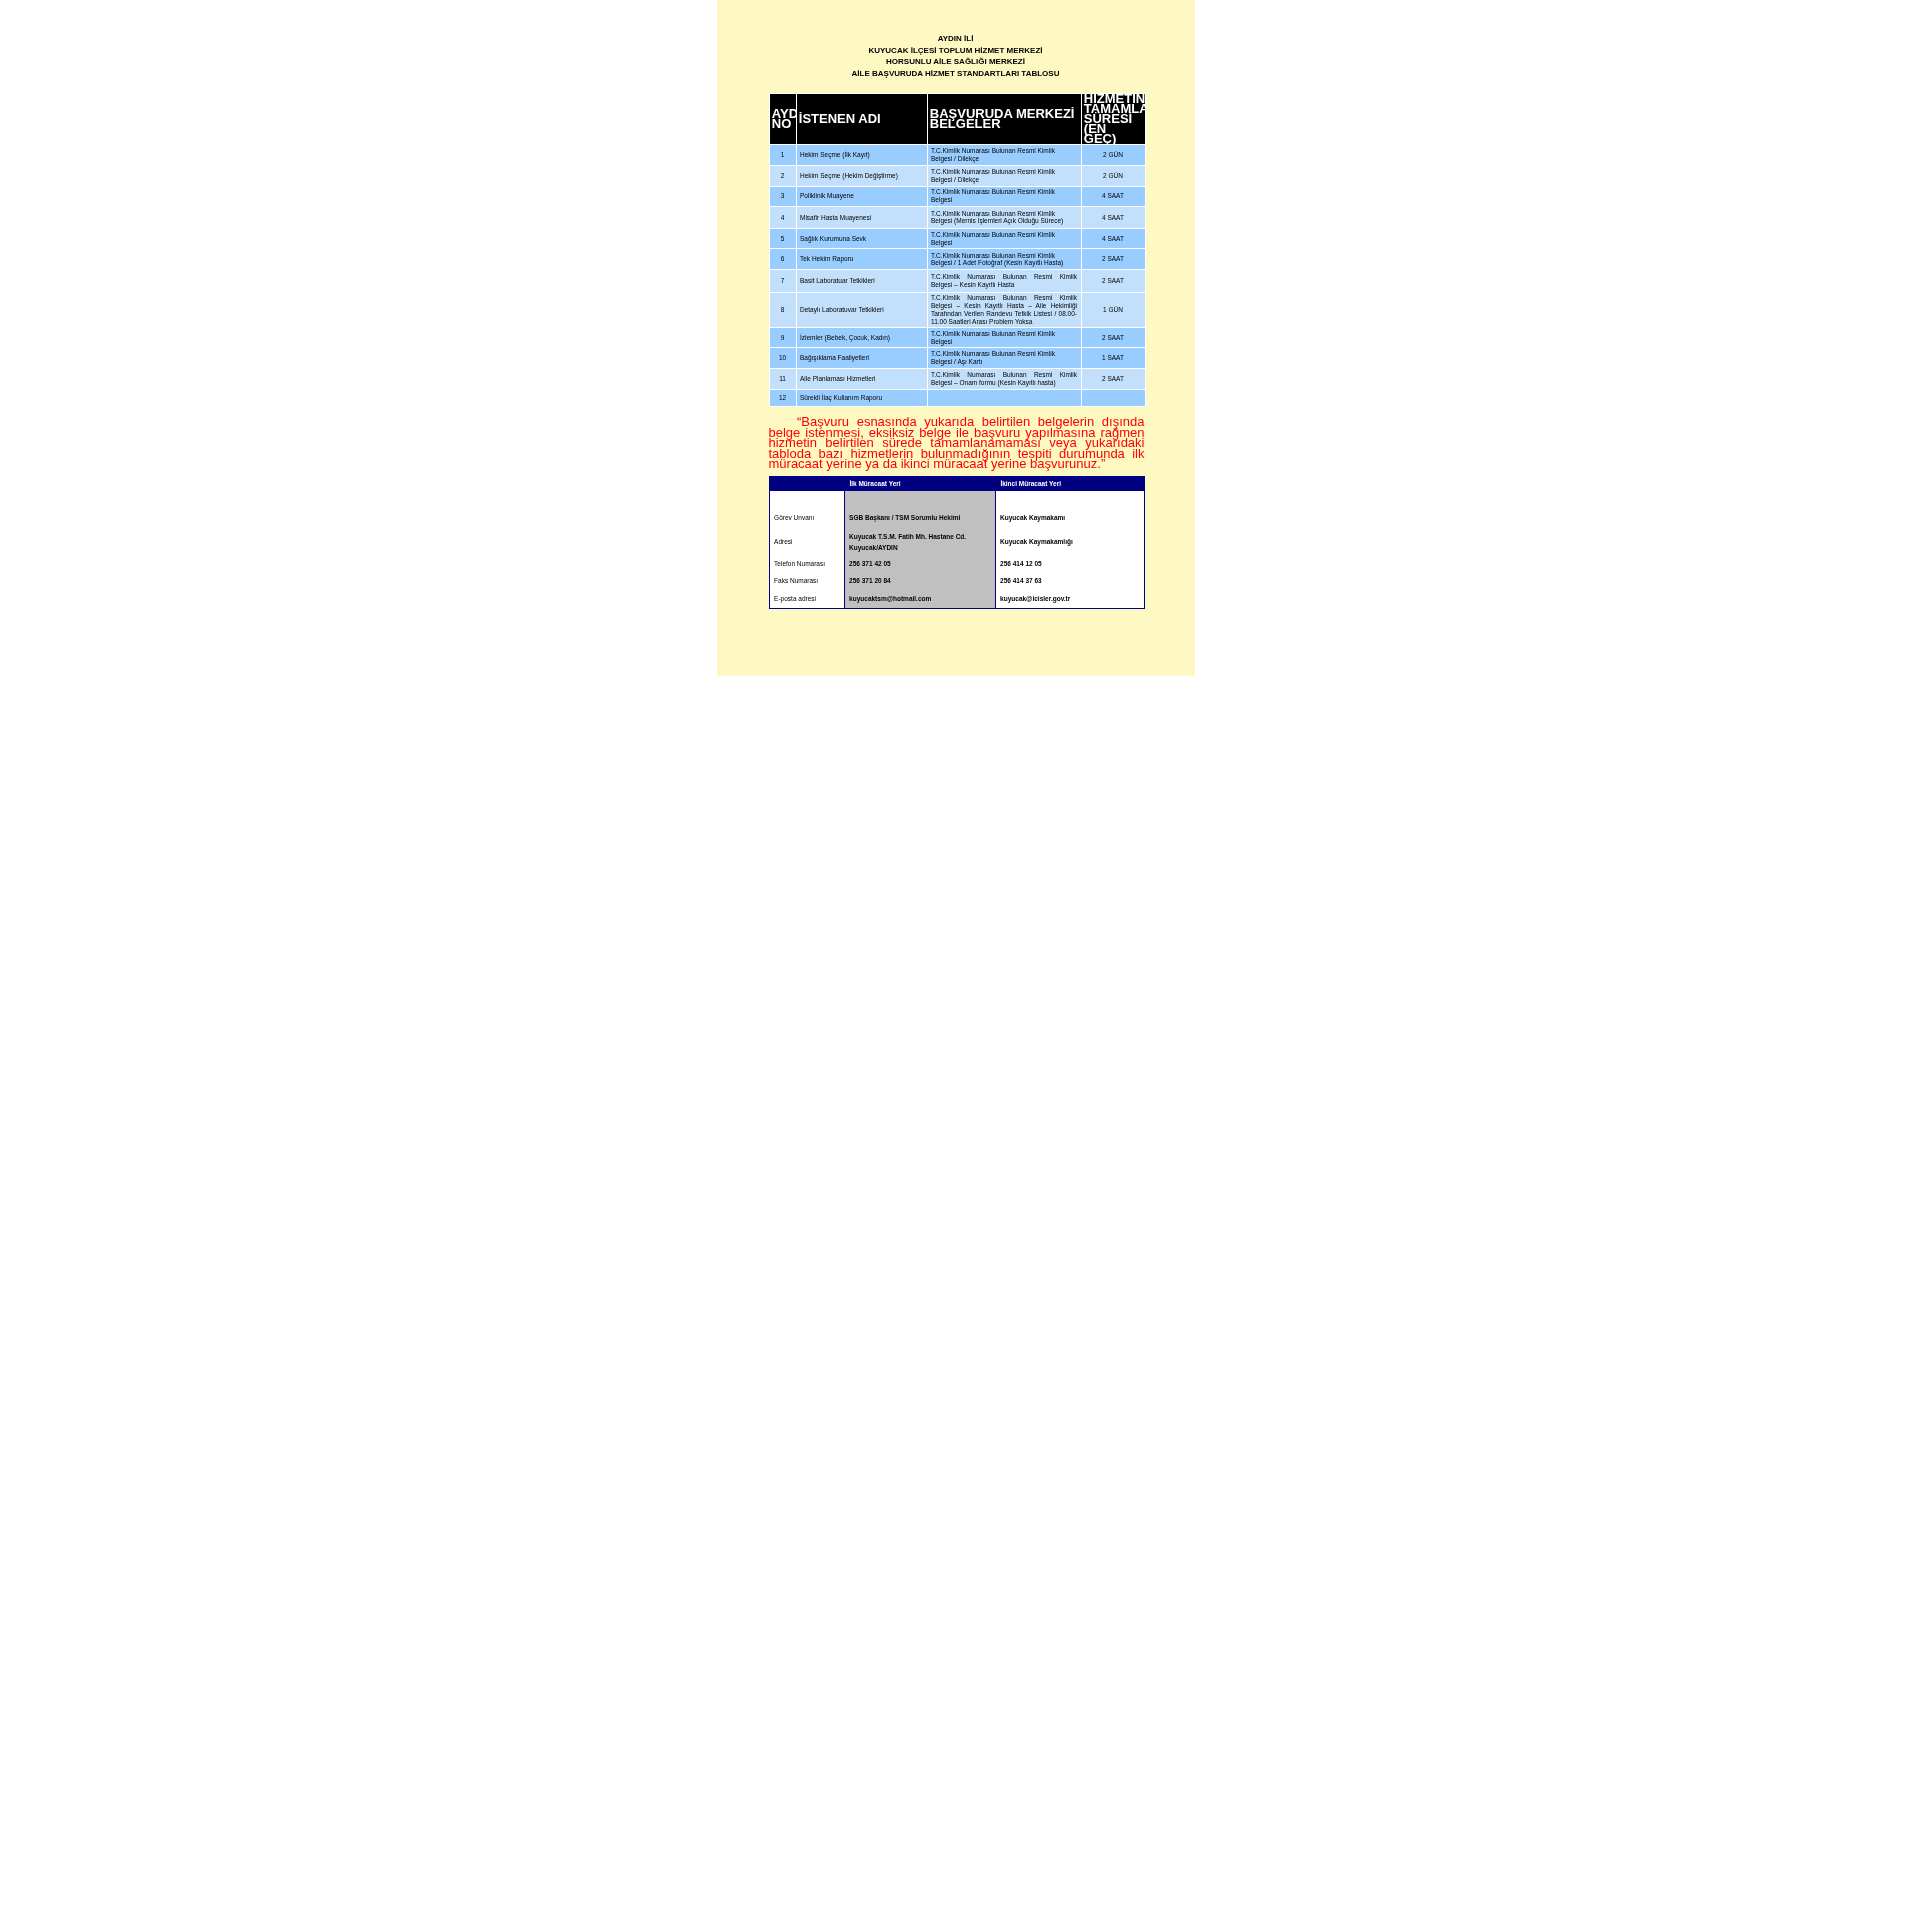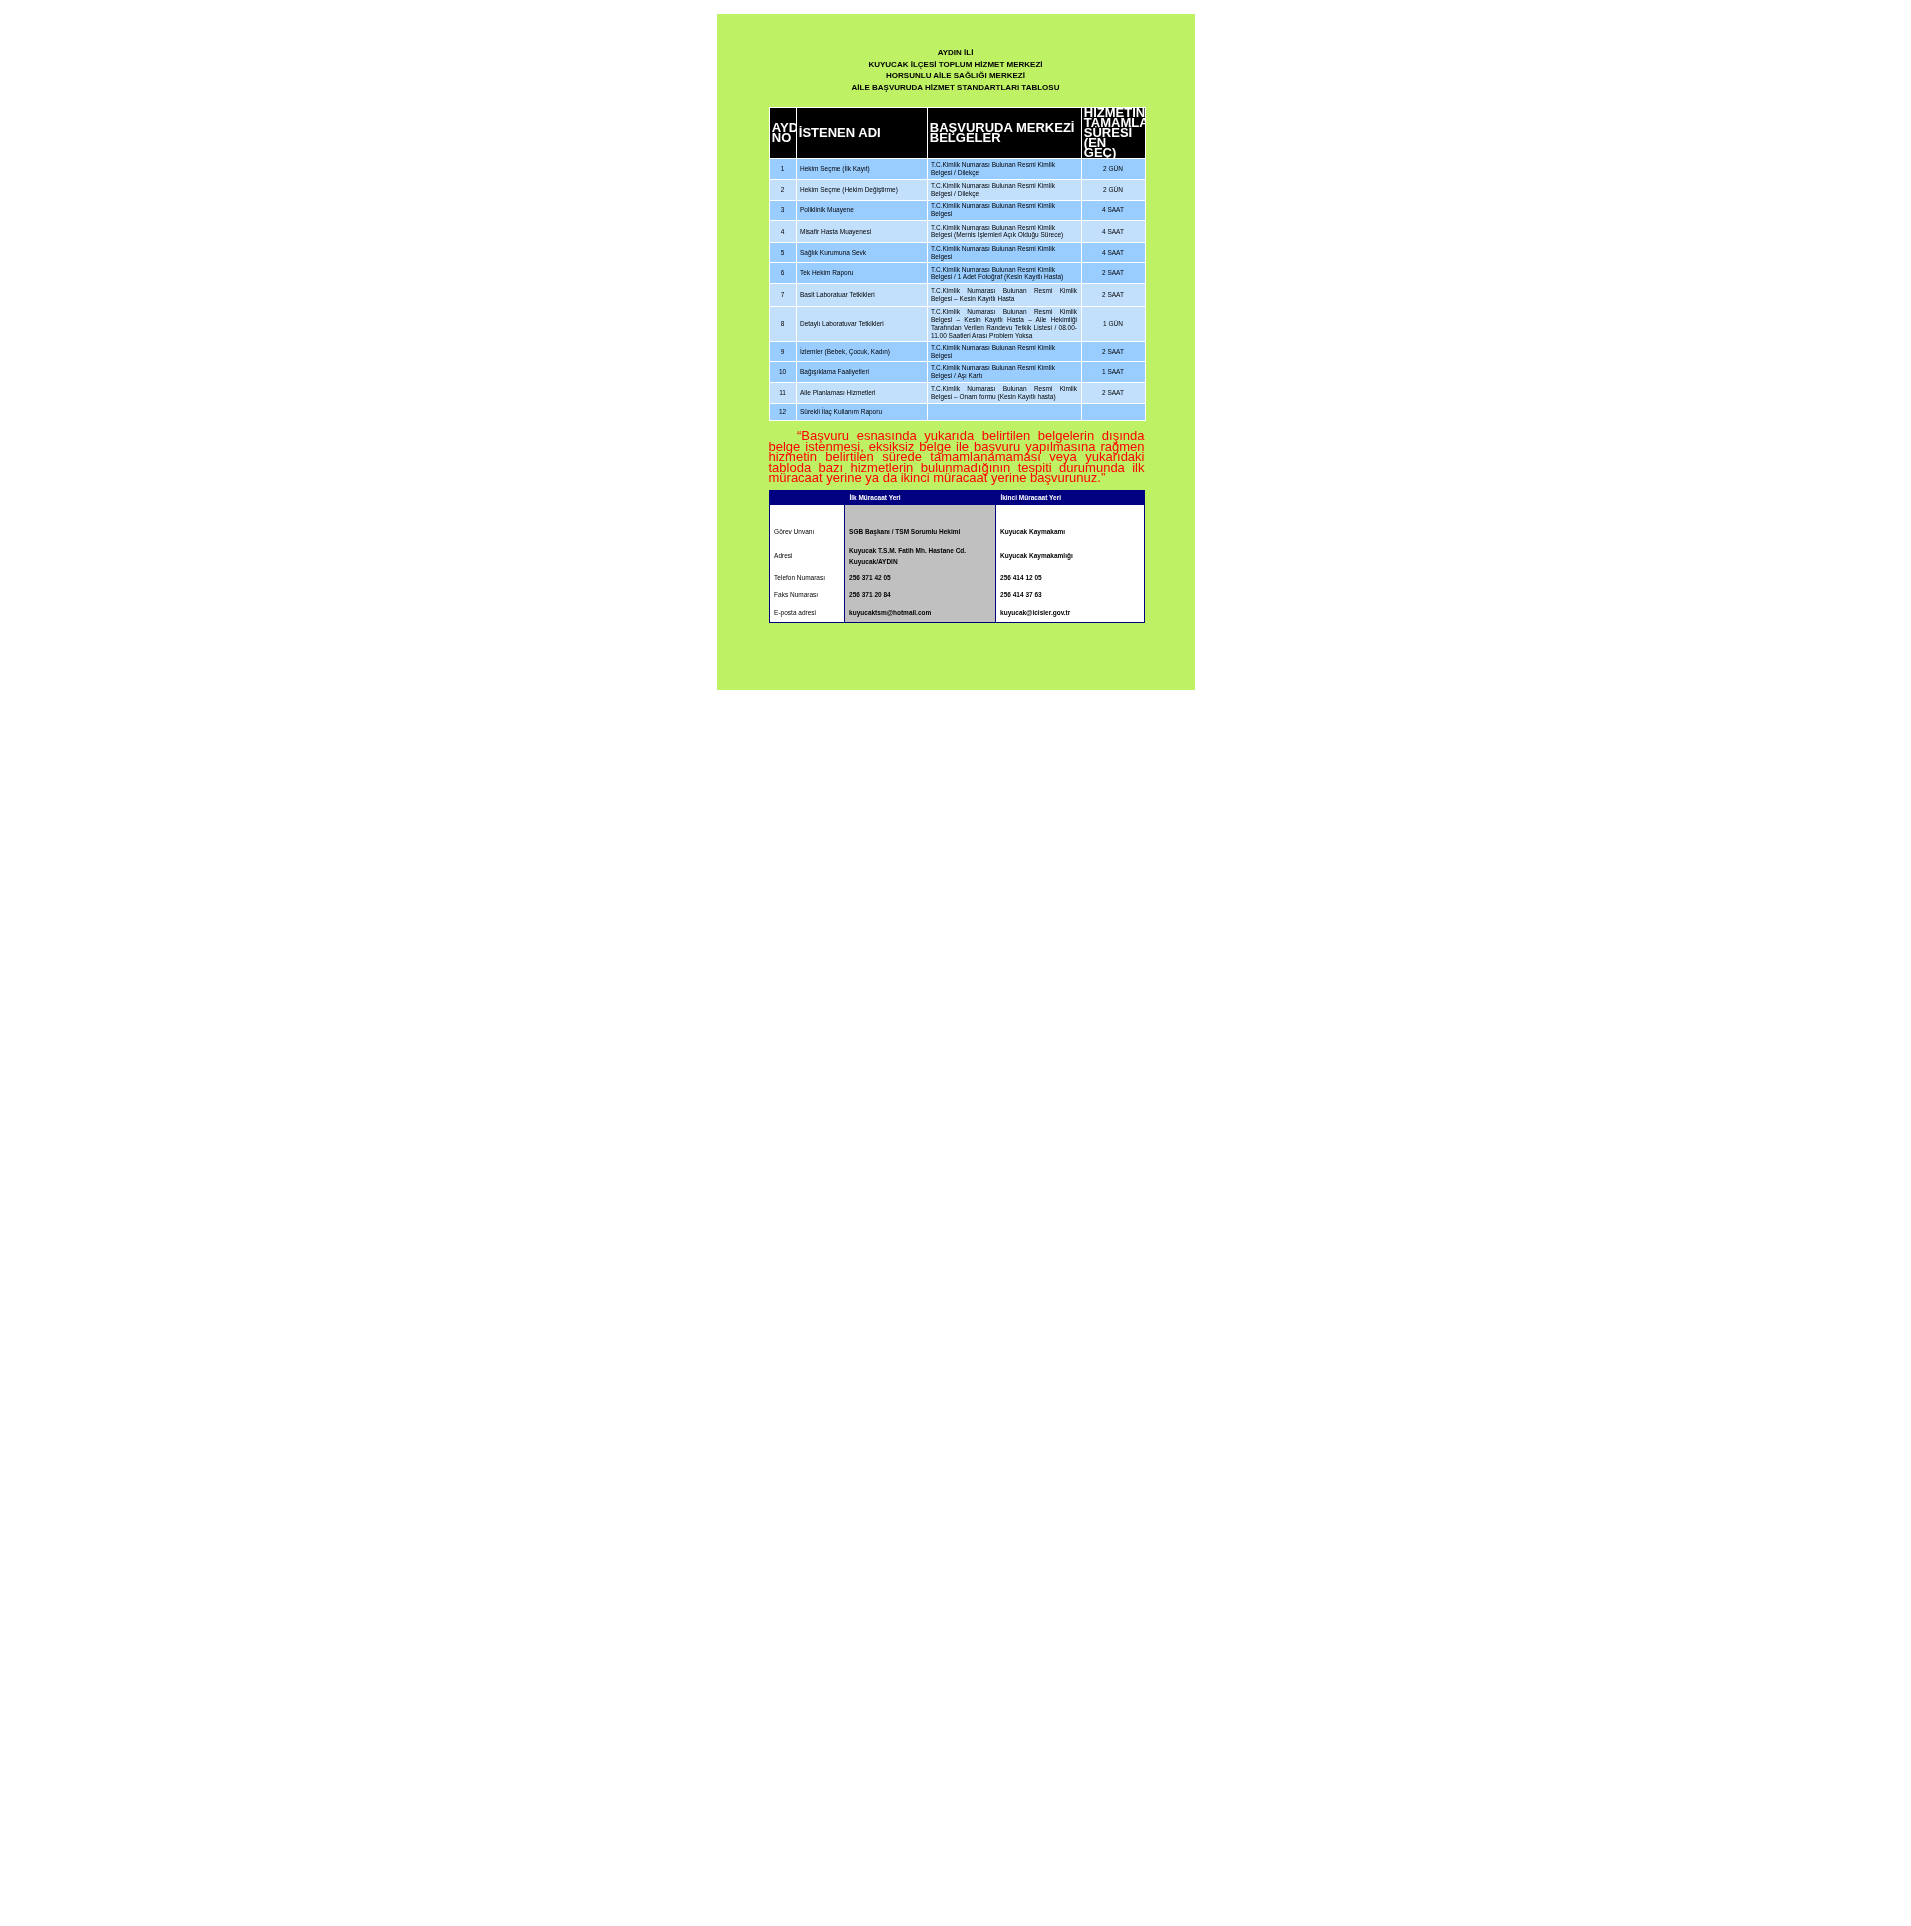--- a/index.html
+++ b/index.html
@@ -1,21 +1,21 @@
 <!DOCTYPE html>
 <html lang="tr" style="--row-dark: #99CCFF; --row-light: #C2DFFB; --header-bg: #000000; --navy: #000080; --grey: #C0C0C0; --notice-red: #FF0000;font-size:6.2px"><head>
 <meta charset="utf-8">
 <style>
   html, body { margin: 0; padding: 0; background: #ffffff; }
   .page {
     position: relative;
     width: 478px;
     height: 676px;
-    margin: 14px auto;
-    background: #bef264;
+    margin: 0 auto;
+    background: #fef9c3;
     color: #000000;
     font-family: "Liberation Sans", sans-serif;
     overflow: hidden;
   }
 
   
   .title-block {
     padding-top: 33px;
     text-align: center;
     font-weight: bold;

